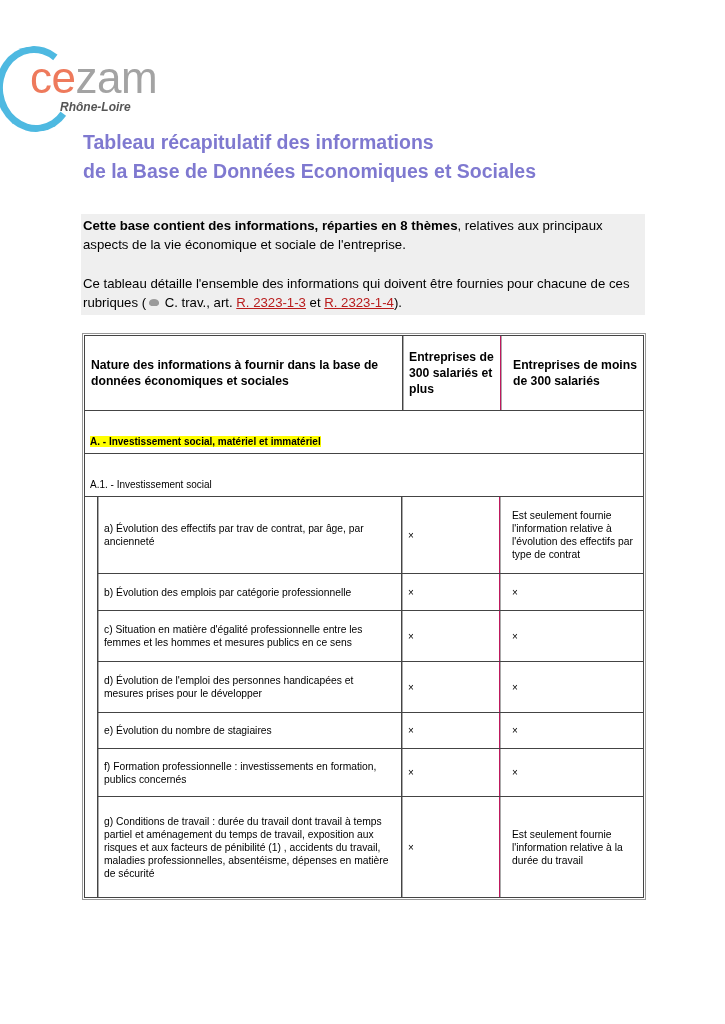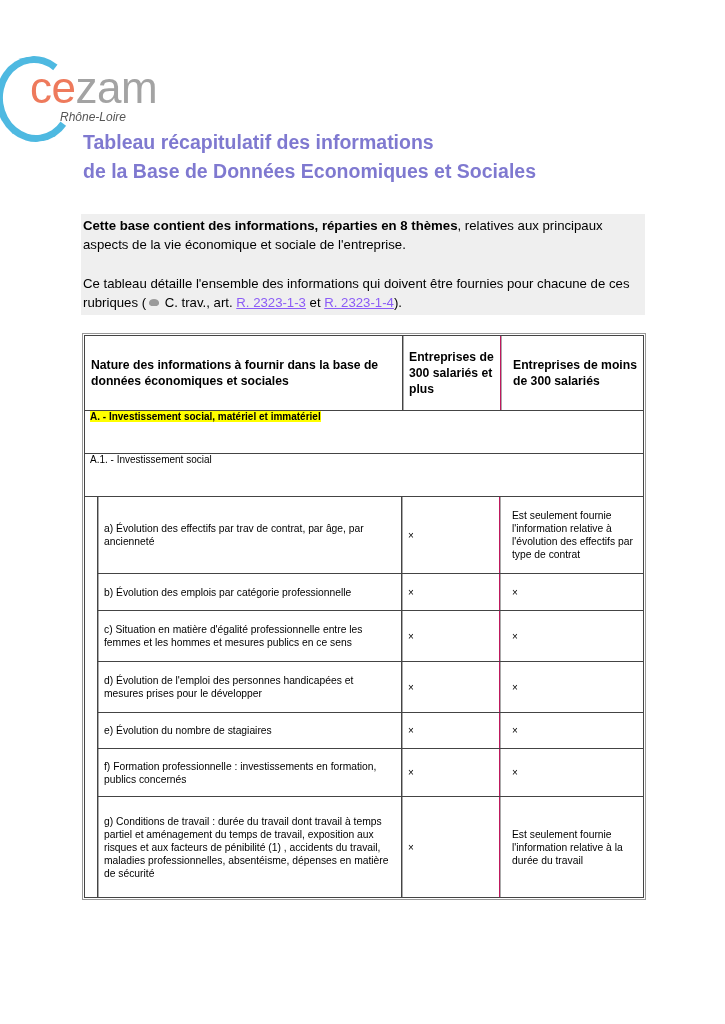--- a/index.html
+++ b/index.html
@@ -1,49 +1,49 @@
 <!DOCTYPE html>
 <html><head>
 <meta charset="utf-8">
 <style>
   html, body { margin: 0; padding: 0; background: #ffffff; }
   body { width: 725px; height: 1024px; position: relative; overflow: hidden;
          font-family: "Liberation Sans", sans-serif; color: #000; }
 
-  .logo { position: absolute; left: 0; top: 52px; width: 160px; height: 85px; padding-left: 8px; }
+  .logo { position: absolute; left: 0; top: 42px; width: 160px; height: 85px; padding-left: 8px; }
   .logo-ring { position: absolute; left: -4px; top: 4px; width: 64px; height: 72px;
                border: 7px solid #3bb2de; border-right-color: transparent; border-radius: 50%;
                transform: rotate(-8deg); opacity: 0.9; }
   .logo-text { position: absolute; left: 30px; top: 14px; font-size: 44px; letter-spacing: -0.5px;
                line-height: 1; font-family: "Liberation Sans", sans-serif; }
   .logo-ce { color: #ee7a5c; }
   .logo-zam { color: #a3a3a3; }
-  .logo-sub { position: absolute; left: 60px; top: 58px; font-size: 12px; font-style: italic; color: #555; }
+  .logo-sub { position: absolute; left: 60px; top: 58px; font-size: 12px; font-style: italic; color: #555; font-weight: bold; }
 
   .title { position: absolute; left: 83px; top: 128px; margin: 0; font-size: 19.5px; font-weight: bold;
            color: #7f79d0; line-height: 29px; }
 
   .intro { position: absolute; left: 81px; top: 214px; width: 560px; background: #efefef;
            padding: 2px 2px 3px 2px; font-size: 13.2px; line-height: 19.2px; }
   .intro b { font-weight: bold; text-align: center; }
-  .intro a { color: #8b5cf6; text-decoration: underline; }
+  .intro a { color: #b91c1c; text-decoration: underline; }
   .ref-icon { display: inline-block; width: 10px; height: 7px; background: #9a9a9a; border-radius: 50% 50% 40% 40%;
               margin: 0 2px 1px 3px; vertical-align: middle; }
 
   .tbl { position: absolute; left: 84px; top: 335px; width: 558px; border: 1px solid #444;
          outline: 1px solid #999; outline-offset: 1px; }
   .row { display: flex; border-bottom: 1px solid #444; }
   .row:last-child { border-bottom: none; }
   .c1 { width: 318px; border-right: 1px solid #444; box-shadow: 1px 0 0 #aaa; padding: 0 6px; box-sizing: border-box; }
   .c2 { width: 96px; border-right: 1px solid #be185d; box-shadow: 1px 0 0 #aaa; padding: 0 4px; box-sizing: border-box; margin-left: 2px; }
   .c3 { flex: 1; padding: 0 4px; box-sizing: border-box; margin-left: 8px; }
   .cell { display: flex; align-items: center; font-size: 10.3px; line-height: 13px; }
   .hdr .cell { font-size: 12.2px; font-weight: bold; line-height: 16px; height: 74px; }
   .hdr .c1 { padding-left: 6px; }
-  .section { height: 36px; display: flex; align-items: flex-start; padding: 0 5px 6px 5px; font-size: 10px; }
+  .section { height: 36px; display: flex; align-items: flex-end; padding: 0 5px 6px 5px; font-size: 10px; }
   .highlight { background: #ffff00; font-weight: bold; }
   .sub-body { display: flex; }
   .sub-gutter { width: 12px; border-right: 1px solid #444; box-shadow: 1px 0 0 #aaa; }
   .sub-rows { flex: 1; }
   .sub-rows .c1 { width: 304px; }
   .sub-rows .row { border-bottom: 1px solid #444; }
   .sub-rows .row:last-child { border-bottom: none; }
   .mark { font-size: 10px; }
 </style>
 </head>

